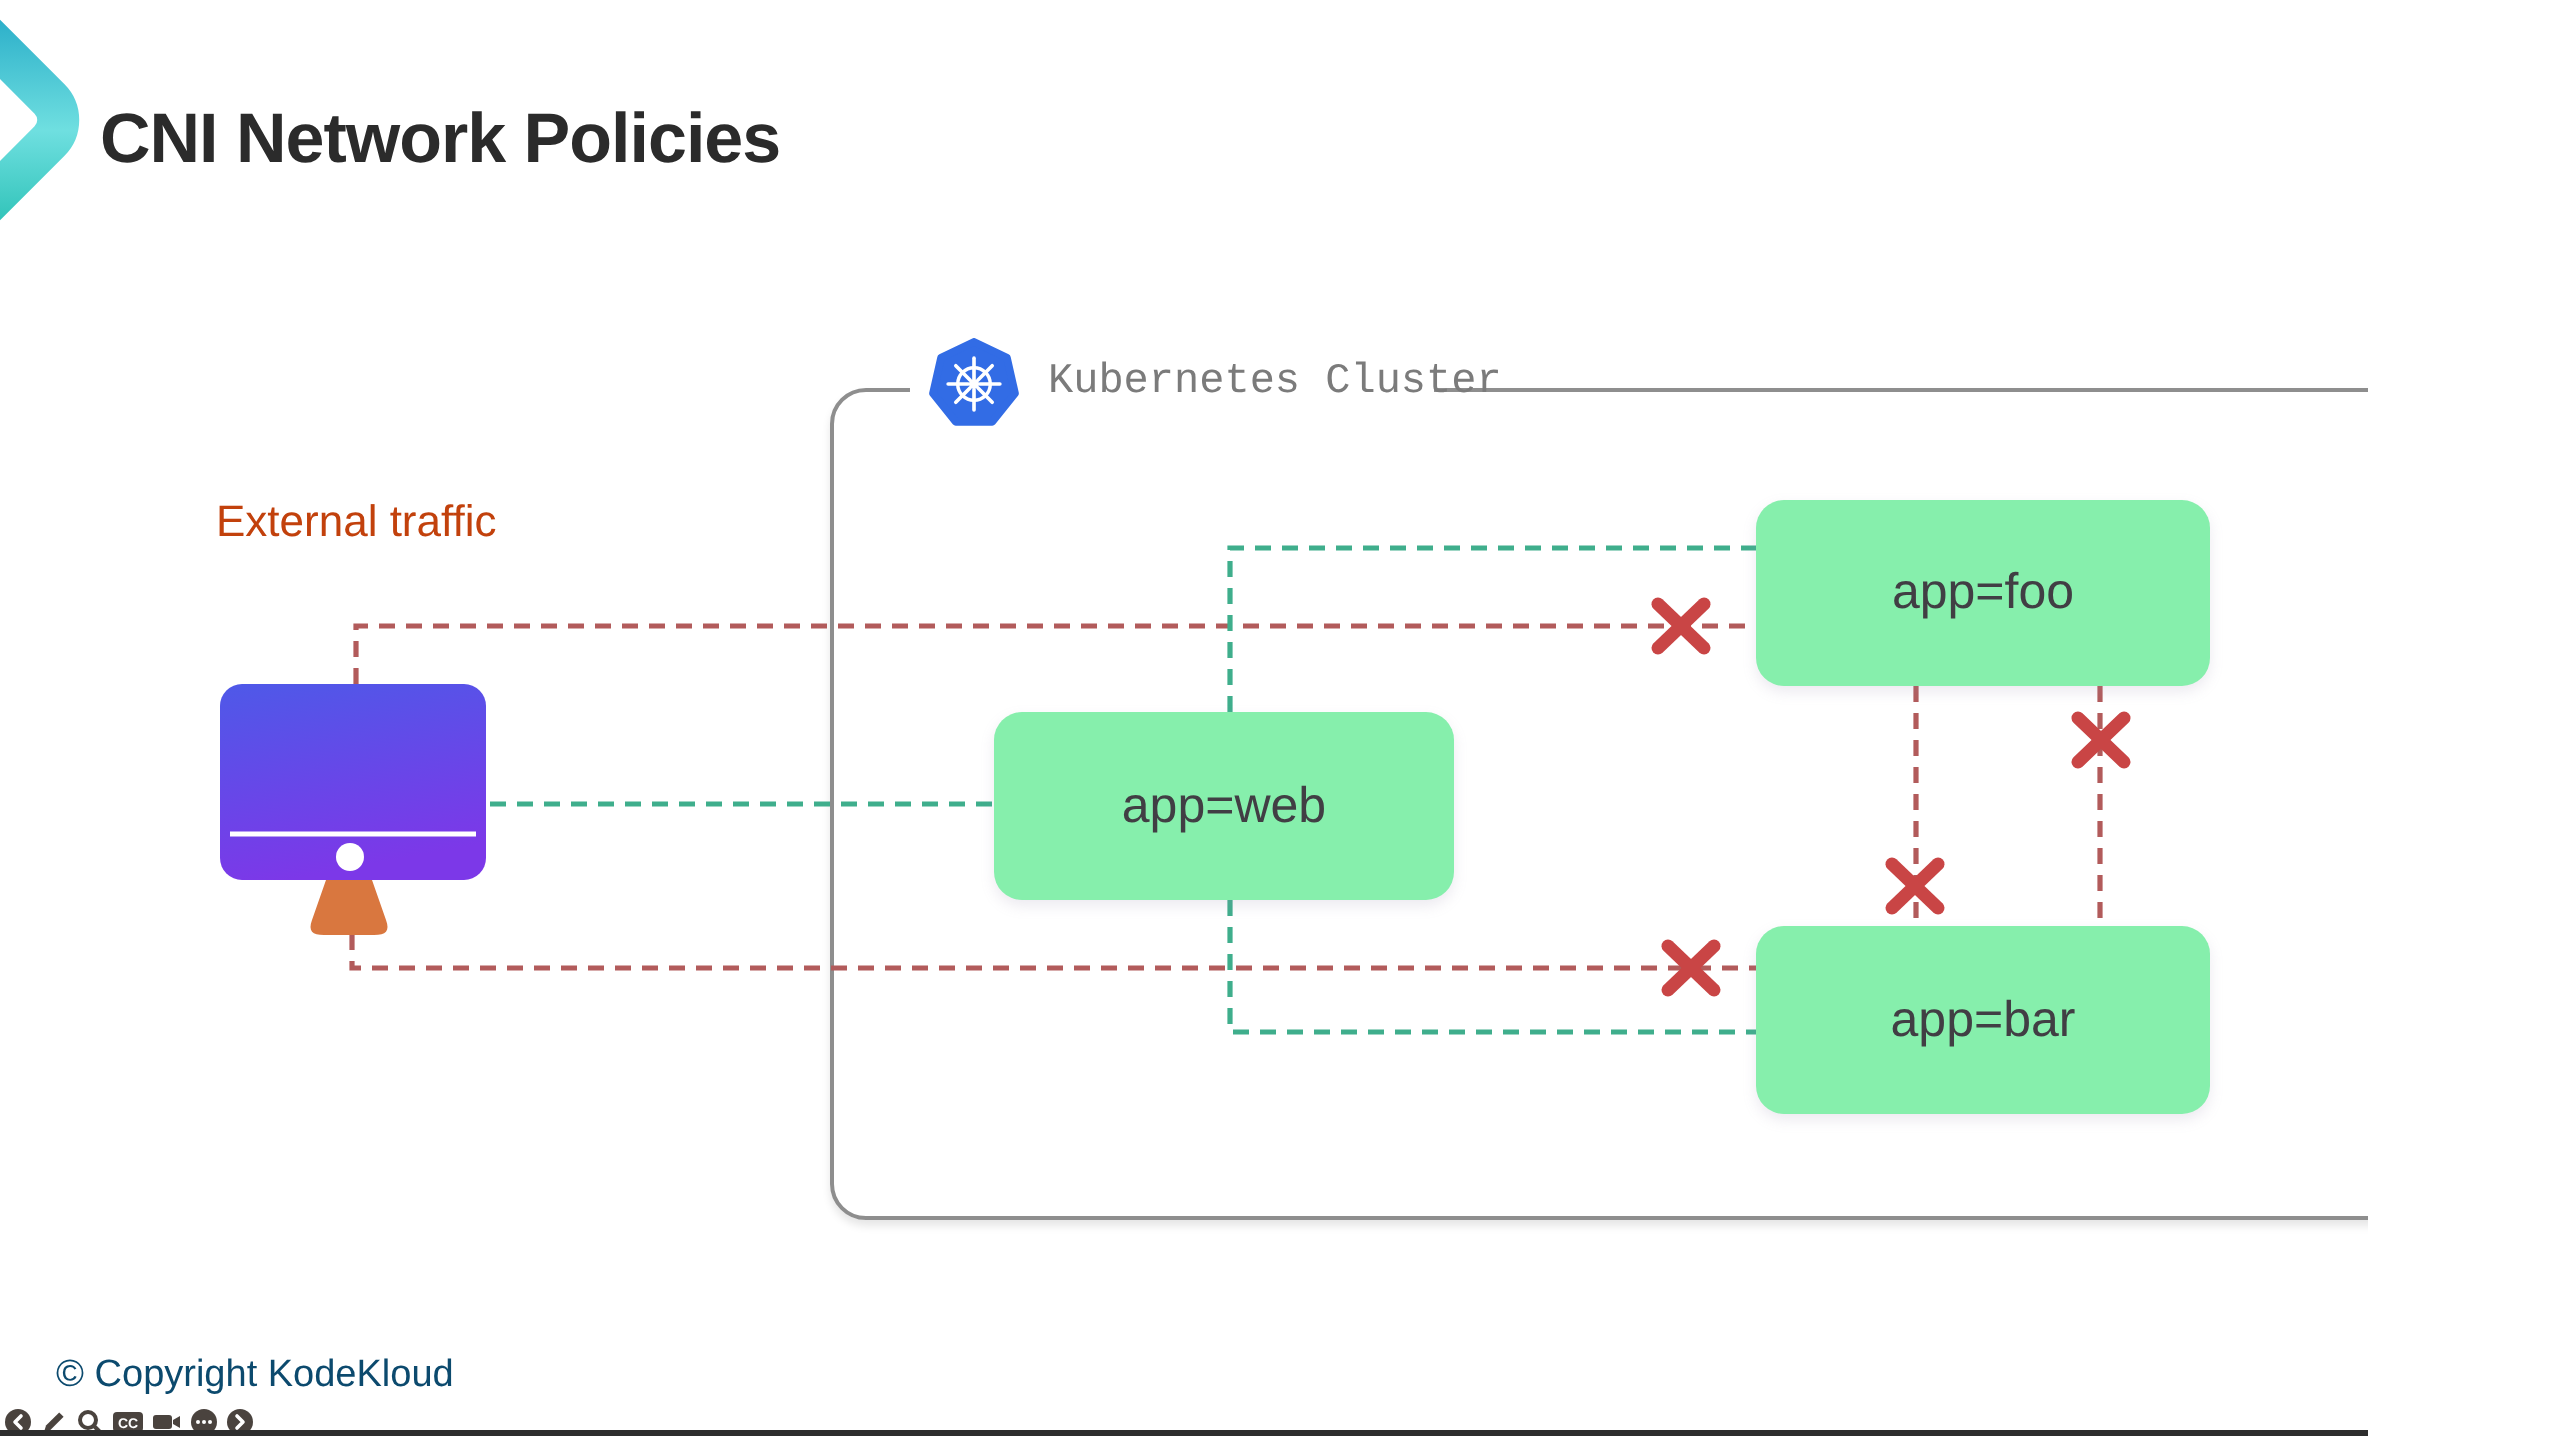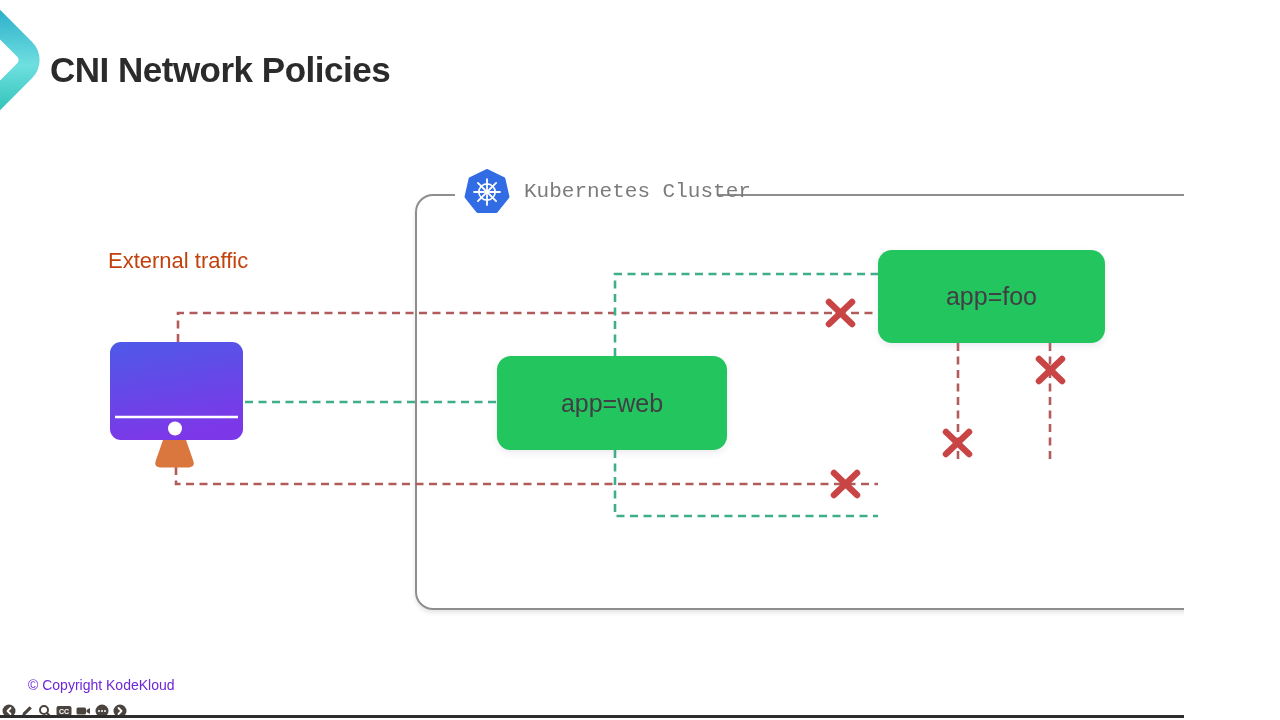--- a/index.html
+++ b/index.html
@@ -28,35 +28,35 @@
   }
   .cluster-mask{left:455px;top:189px;width:262px;height:11px;background:#ffffff;z-index:1;}
   .k8s-logo{left:464px;top:169px;width:46px;height:46px;z-index:3;}
   .cluster-label{left:524px;top:180px;font-size:21px;color:#7b7b7b;z-index:3;font-family:Liberation Mono, monospace;}
 
   
   .monitor{left:106px;top:340px;width:142px;height:132px;z-index:2;}
 
   
   .node{
-    background:#22c55e;border-radius:14px;z-index:2;
+    background:#86efac;border-radius:14px;z-index:2;
     display:flex;align-items:center;justify-content:center;
     font-size:25px;color:#413e44;
     box-shadow:0 3px 7px rgba(150,140,170,0.18);
   }
   .node-web{left:497px;top:356px;width:230px;height:94px;}
   .node-foo{left:878px;top:250px;width:227px;height:93px;}
   .node-bar{left:878px;top:463px;width:227px;height:94px;}
 
   
   .lines-layer{left:0;top:0;width:1280px;height:720px;z-index:1;pointer-events:none;}
   .marks-layer{left:0;top:0;width:1280px;height:720px;z-index:3;pointer-events:none;}
 
   
-  .copyright{left:28px;top:677px;font-size:14px;color:#6d28d9;z-index:2;}
+  .copyright{left:28px;top:677px;font-size:19px;color:#0c4a6e;z-index:2;}
   .toolbar{left:2px;top:703px;height:15px;display:flex;gap:4px;align-items:center;z-index:2;}
   .toolbar svg{display:block;}
   .progress-line{left:0;top:715px;width:1280px;height:2.5px;background:#2d2d2d;z-index:2;}
 </style>
 </head>
 <body>
 
 <div class="slide">
 
   <svg class="abs brand-chevron" viewBox="0 0 62 128">
@@ -120,20 +120,23 @@
       <path d="M615,450 L615,516 L878,516"></path>
     </g>
   </svg>
 
   <div class="abs node node-web">
     <span>app=web</span>
   </div>
   <div class="abs node node-foo">
     <span>app=foo</span>
   </div>
+  <div class="abs node node-bar">
+    <span>app=bar</span>
+  </div>
 
   <svg class="abs marks-layer" viewBox="0 0 1280 720">
     <g stroke="#c94545" stroke-width="6.5" stroke-linecap="round">
       <g>
         <line x1="829" y1="302" x2="852" y2="324"></line>
           <line x1="829" y1="324" x2="852" y2="302"></line>
       </g>
       <g>
         <line x1="834" y1="473" x2="857" y2="495"></line>
           <line x1="834" y1="495" x2="857" y2="473"></line>

